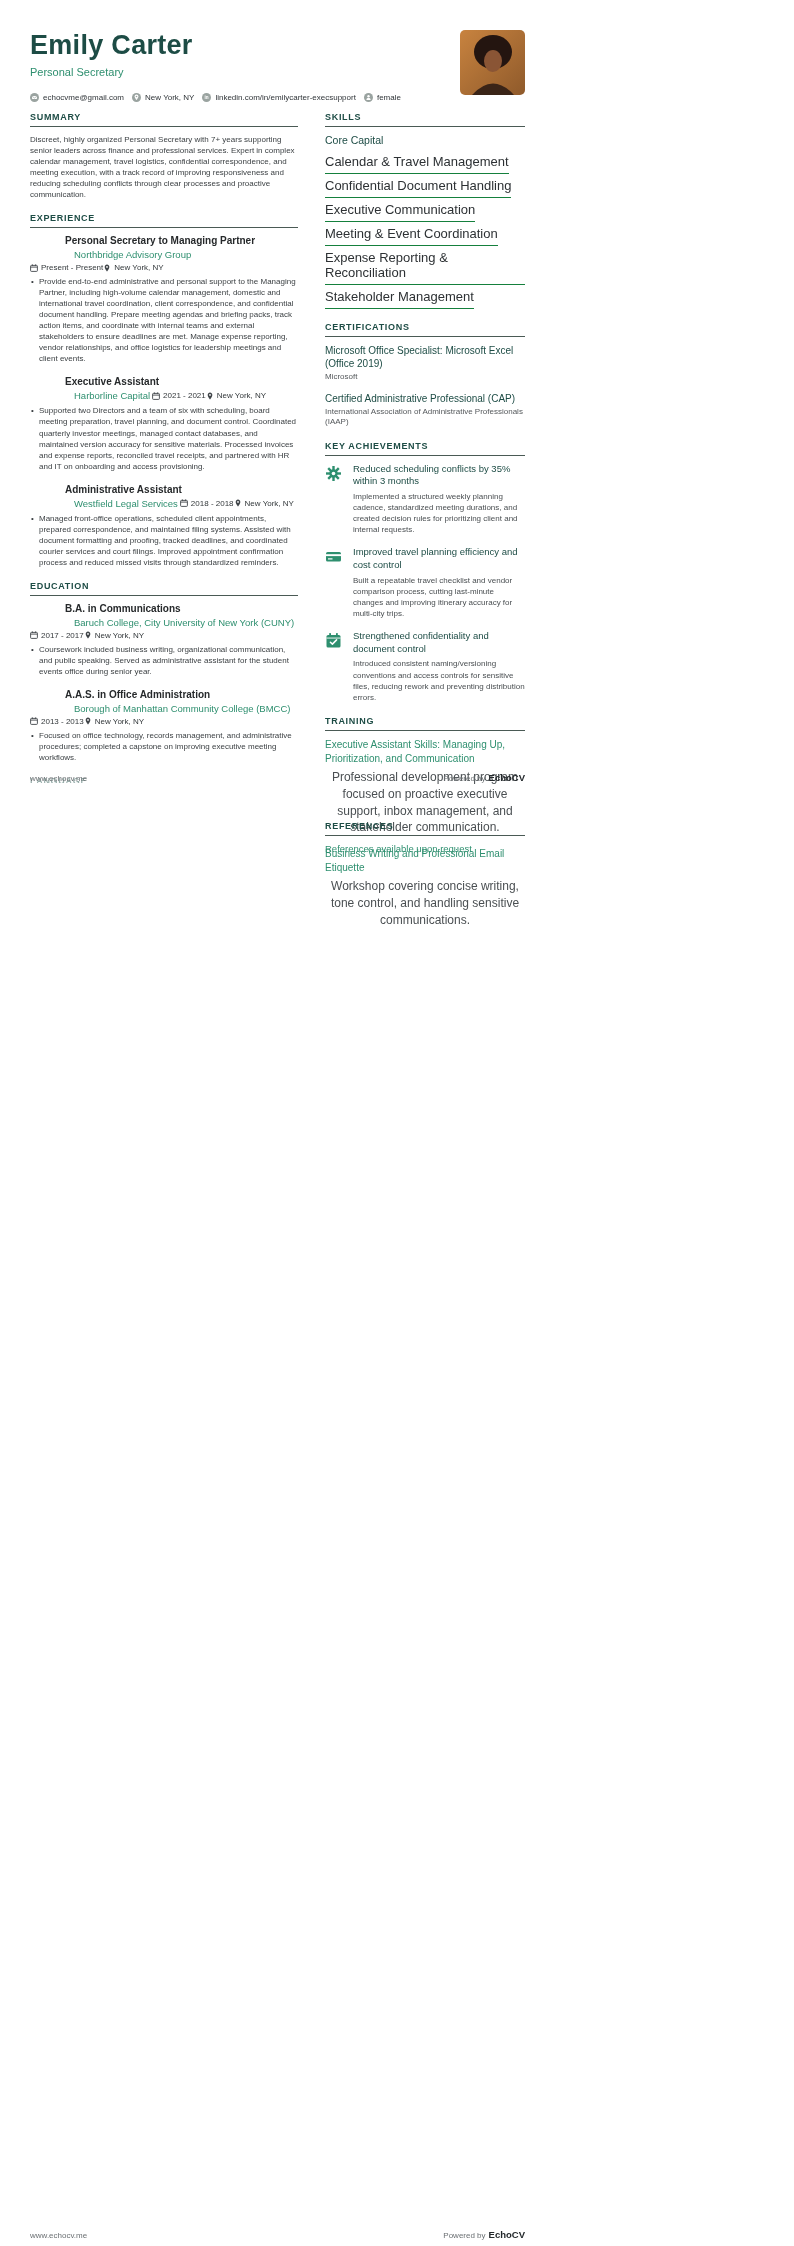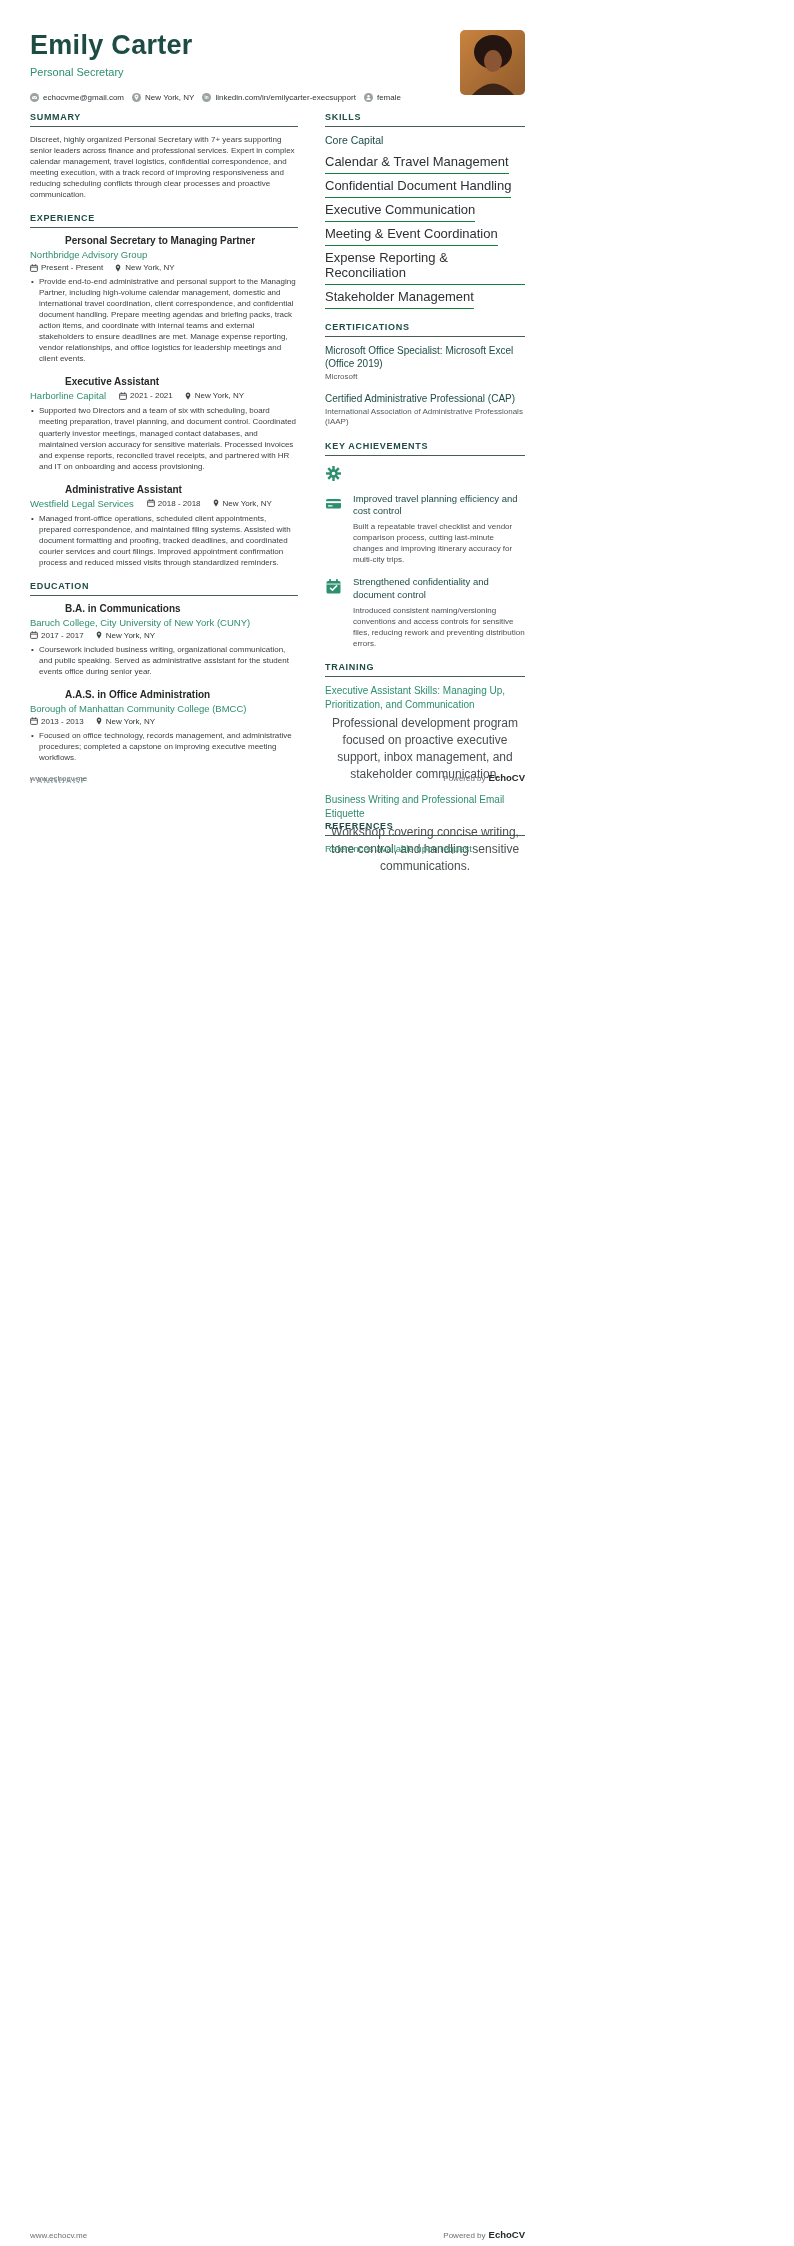--- a/index.html
+++ b/index.html
@@ -24,22 +24,22 @@
   .col-right { width: 200px; flex: none; }
 
   .sec { margin-bottom: 13px; }
   .sec-h { font-size: 9px; font-weight: bold; color: #1d4c45; letter-spacing: 0.7px;
            padding-bottom: 4px; border-bottom: 1px solid #4a5a55; margin-bottom: 7px; }
   .body-text { font-size: 8px; line-height: 1.38; color: #3a3f42; }
 
   
   .job { margin-bottom: 12px; }
   .job-title { font-size: 10px; font-weight: bold; color: #26292b; padding-left: 35px; }
-  .company { font-size: 9.5px; color: #2e8f6f; margin-top: 3px; }
-  .meta-row { display: flex; align-items: center; gap: 11px; margin-top: 3px; font-size: 8px; color: #33383b; }
+  .company { font-size: 9.5px; color: #2e8f6f; margin-top: 3px; margin-left: 44px; }
+  .meta-row { display: flex; align-items: center; margin-top: 3px; font-size: 8px; color: #33383b; }
   .meta-item { display: flex; align-items: center; gap: 3px; white-space: nowrap; }
   .company-inline { margin-top: 0; margin-right: 2px; }
   .bullet { position: relative; padding-left: 9px; margin-top: 4px; font-size: 8px; line-height: 1.38; color: #3a3f42; }
   .bullet::before { content: "•"; position: absolute; left: 1px; top: 0; color: #3a3f42; }
   .clipped-heading { height: 7px; overflow: hidden; opacity: 0.45; font-size: 9px; font-weight: bold;
                      color: #1d4c45; letter-spacing: 0.7px; margin-top: 4px; }
 
   
   .skill-group { font-size: 10.5px; color: #1d4c45; margin-bottom: 4px; }
   .skill { display: table; font-size: 13px; color: #2d3134; padding: 4px 0 4px; border-bottom: 1px solid #15803d; }
@@ -310,20 +310,24 @@
             <svg class="ach-icon" viewBox="0 0 17 17">
               <g fill="#2e8f6f">
                   <rect x="7.3" y="1" width="2.4" height="15"></rect>
                   <rect x="1" y="7.3" width="15" height="2.4"></rect>
                   <rect x="7.3" y="1" width="2.4" height="15" transform="rotate(45 8.5 8.5)"></rect>
                   <rect x="7.3" y="1" width="2.4" height="15" transform="rotate(-45 8.5 8.5)"></rect>
                   <circle cx="8.5" cy="8.5" r="4.2"></circle>
                 </g>
               <circle cx="8.5" cy="8.5" r="1.8" fill="#fff"></circle>
             </svg>
+            <div class="ach-body">
+              <div class="ach-title">Reduced scheduling conflicts by 35% within 3 months</div>
+              <div class="ach-desc">Implemented a structured weekly planning cadence, standardized meeting durations, and created decision rules for prioritizing client and internal requests.</div>
+            </div>
           </div>
 
           <div class="ach">
             <svg class="ach-icon" viewBox="0 0 17 17">
               <rect x="1" y="4" width="15" height="9.5" rx="1.6" fill="#2e8f6f"></rect>
               <rect x="1" y="6.2" width="15" height="1.9" fill="#fff"></rect>
               <rect x="3" y="10.3" width="4.5" height="1.2" fill="#fff"></rect>
             </svg>
             <div class="ach-body">
               <div class="ach-title">Improved travel planning efficiency and cost control</div>

